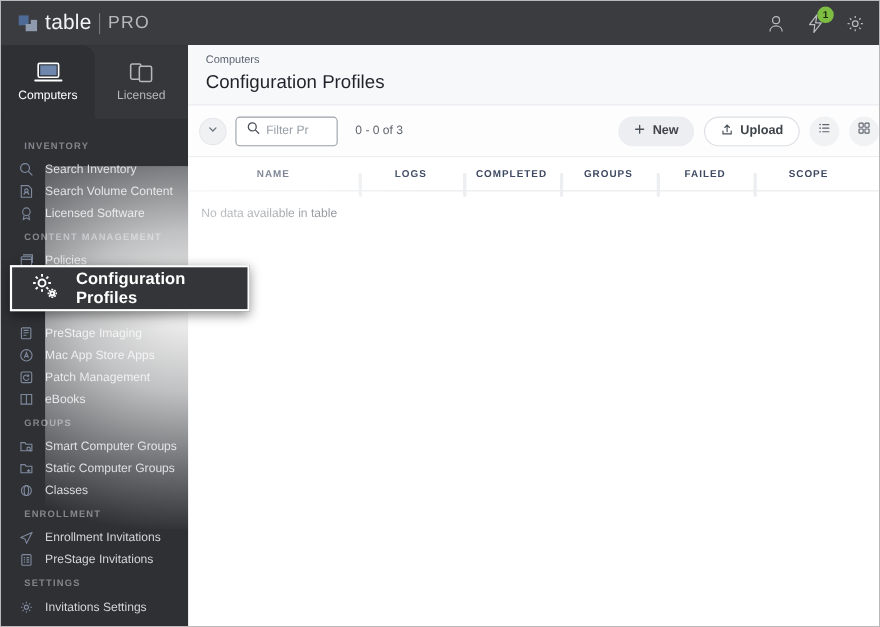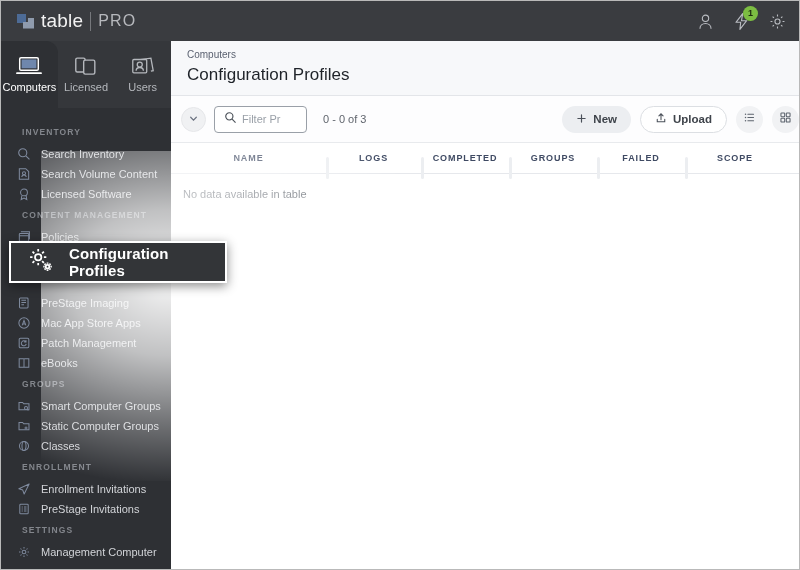--- a/index.html
+++ b/index.html
@@ -277,31 +277,20 @@
       <div class="seg-tab">
         <span>
           <svg width="26" height="20" viewBox="0 0 28 21" fill="none" stroke="#b5b8bd" stroke-width="1.5">
             <rect x="3" y="2" width="10" height="15" rx="1.6"></rect>
             <rect x="11.5" y="4.2" width="12" height="15" rx="1.6" fill="#35373b"></rect>
           </svg>
         </span>
         <span>Licensed</span>
       </div>
 
-      <div class="seg-tab">
-        <span>
-          <svg width="26" height="20" viewBox="0 0 28 21" fill="none" stroke="#b5b8bd" stroke-width="1.4">
-            <path d="M9 3.8 22.5 2l2.5 13.5-2.5.6"></path>
-            <rect x="3" y="3.5" width="15" height="14.5" rx="1.2" fill="#35373b"></rect>
-            <circle cx="10.5" cy="9" r="2.7"></circle>
-            <path d="M6.6 15.5c0-2.2 1.8-3.4 3.9-3.4s3.9 1.2 3.9 3.4"></path>
-          </svg>
-        </span>
-        <span>Users</span>
-      </div>
     </div>
 
     <div class="nav-scroll">
 
       <div class="nav-group-label">INVENTORY</div>
 
       <div class="nav-item">
         <span class="ni-icon">
           <svg width="14" height="14" viewBox="0 0 18 18" fill="none" stroke="currentColor" stroke-width="1.4">
             <circle cx="7.4" cy="7.4" r="5.2"></circle>
@@ -449,21 +438,21 @@
 
       <div class="nav-group-label">SETTINGS</div>
 
       <div class="nav-item">
         <span class="ni-icon">
           <svg width="14" height="14" viewBox="0 0 18 18" fill="none" stroke="currentColor" stroke-width="1.3">
             <circle cx="9" cy="9" r="2.4"></circle>
             <path d="M9 2.6v1.8M9 13.6v1.8M2.6 9h1.8M13.6 9h1.8M4.5 4.5l1.3 1.3M12.2 12.2l1.3 1.3M13.5 4.5l-1.3 1.3M5.8 12.2l-1.3 1.3"></path>
           </svg>
         </span>
-        <span class="ni-label">Management Computer</span>
+        <span class="ni-label">Invitations Settings</span>
       </div>
 
     </div>
   </div>
 
   <div class="content">
 
     <div class="content-head">
       <div class="breadcrumb">Computers</div>
       <div class="page-title">Configuration Profiles</div>

